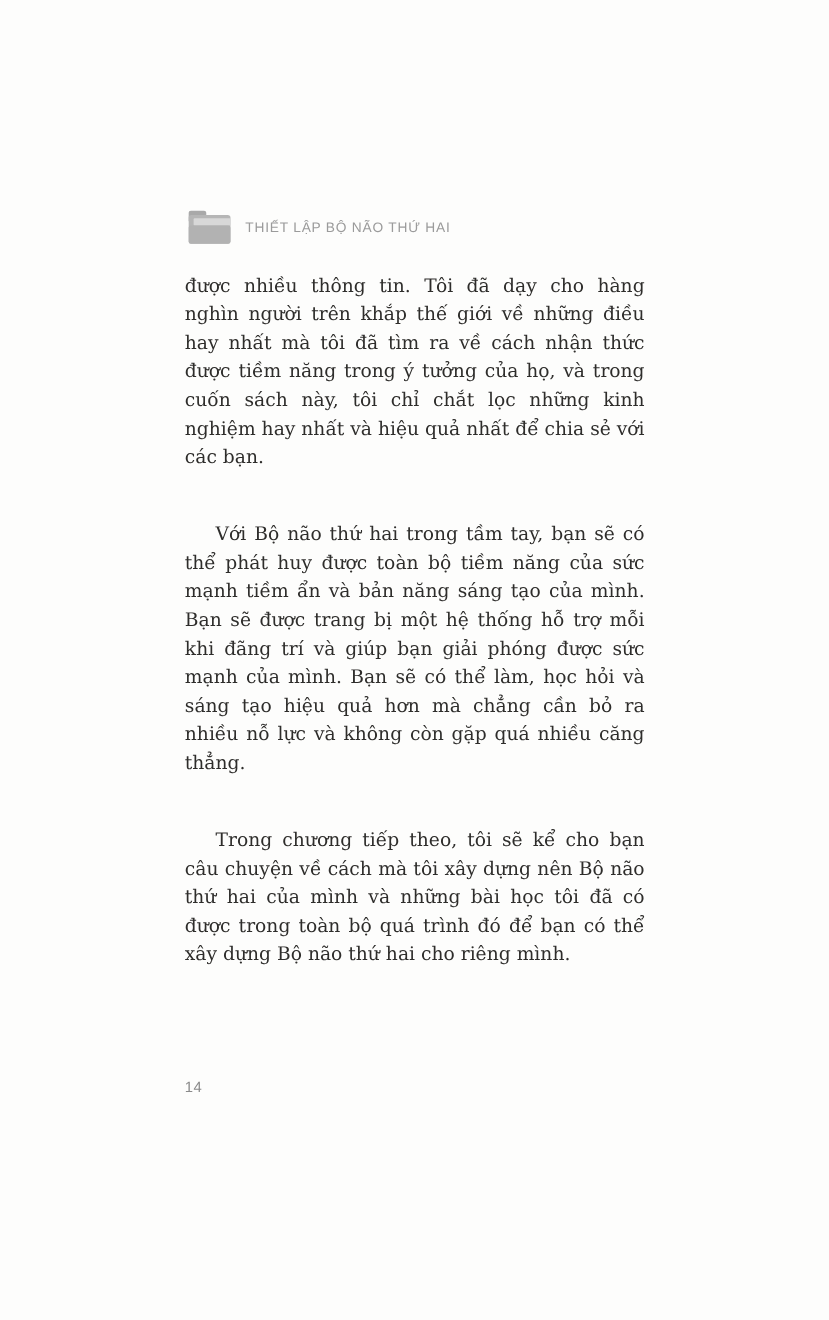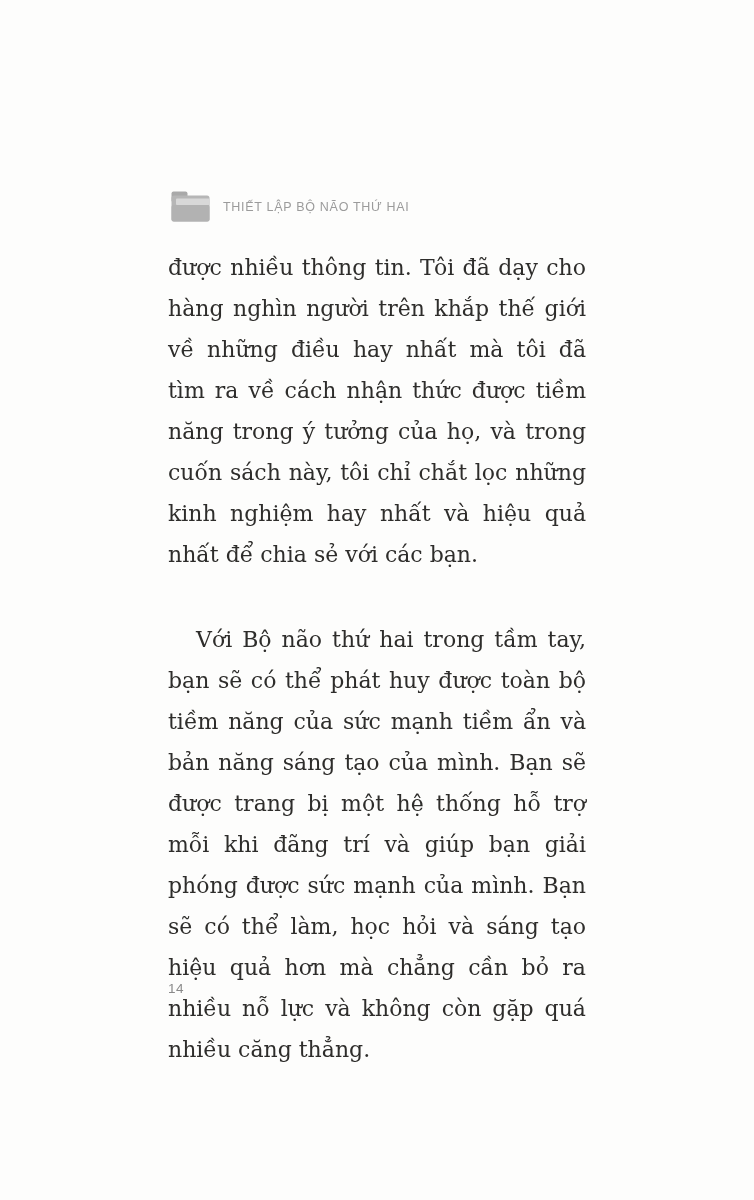--- a/index.html
+++ b/index.html
@@ -41,22 +41,22 @@
   }
   
   .body-text {
     position: absolute;
     left: 168px;
     top: 247px;
     width: 418px;
   }
   .para {
     font-family: "DejaVu Serif", serif;
-    font-size: 22px;
-    line-height: 41px;
+    font-size: 17px;
+    line-height: 26px;
     color: var(--body-text, #2e2d2b);
     text-align: justify;
     text-justify: inter-word;
     margin-bottom: 7px;
   }
   .para.indent { text-indent: 28px; margin-top: 44px; }
   
   .page-footer {
     position: absolute;
     left: 168px;
@@ -83,19 +83,20 @@
         <rect x="5" y="7.5" width="33.5" height="6.5" rx="1" fill="#d8d8d8"></rect>
         <rect x="0.5" y="14" width="38" height="16.5" rx="2" fill="#b2b2b2"></rect>
       </svg>
     </span>
     <span class="chapter-title">THIẾT LẬP BỘ NÃO THỨ HAI</span>
   </header>
 
   <main class="body-text">
     <p class="para">được nhiều thông tin. Tôi đã dạy cho hàng nghìn người trên khắp thế giới về những điều hay nhất mà tôi đã tìm ra về cách nhận thức được tiềm năng trong ý tưởng của họ, và trong cuốn sách này, tôi chỉ chắt lọc những kinh nghiệm hay nhất và hiệu quả nhất để chia sẻ với các bạn.</p>
     <p class="para indent">Với Bộ não thứ hai trong tầm tay, bạn sẽ có thể phát huy được toàn bộ tiềm năng của sức mạnh tiềm ẩn và bản năng sáng tạo của mình. Bạn sẽ được trang bị một hệ thống hỗ trợ mỗi khi đãng trí và giúp bạn giải phóng được sức mạnh của mình. Bạn sẽ có thể làm, học hỏi và sáng tạo hiệu quả hơn mà chẳng cần bỏ ra nhiều nỗ lực và không còn gặp quá nhiều căng thẳng.</p>
+    <p class="para indent">Trong chương tiếp theo, tôi sẽ kể cho bạn câu chuyện về cách mà tôi xây dựng nên Bộ não thứ hai của mình và những bài học tôi đã có được trong toàn bộ quá trình đó để bạn có thể xây dựng Bộ não thứ hai cho riêng mình.</p>
   </main>
 
   <footer class="page-footer">
     <span class="page-number">14</span>
   </footer>
 
 </div>
 
 </body></html>

